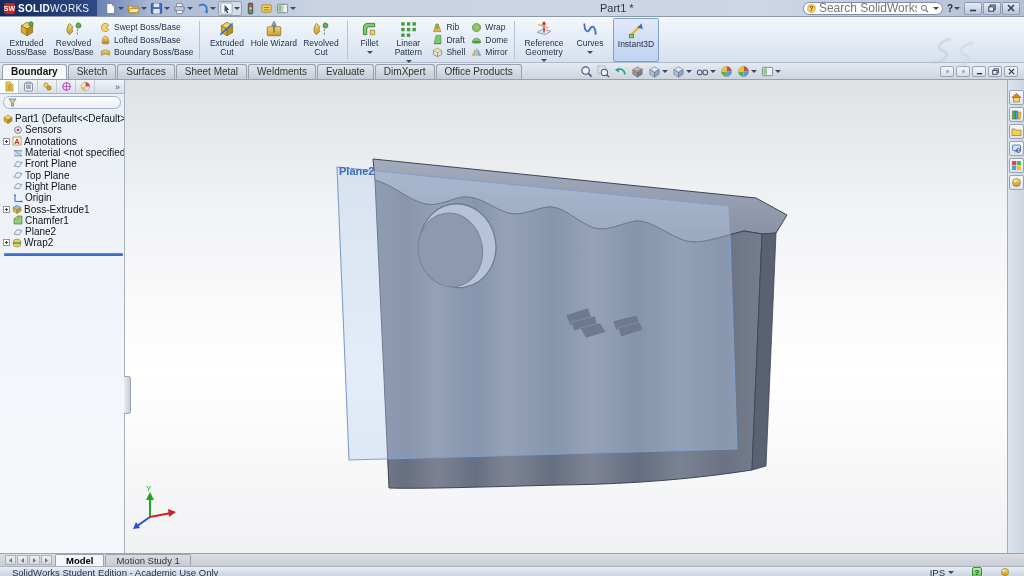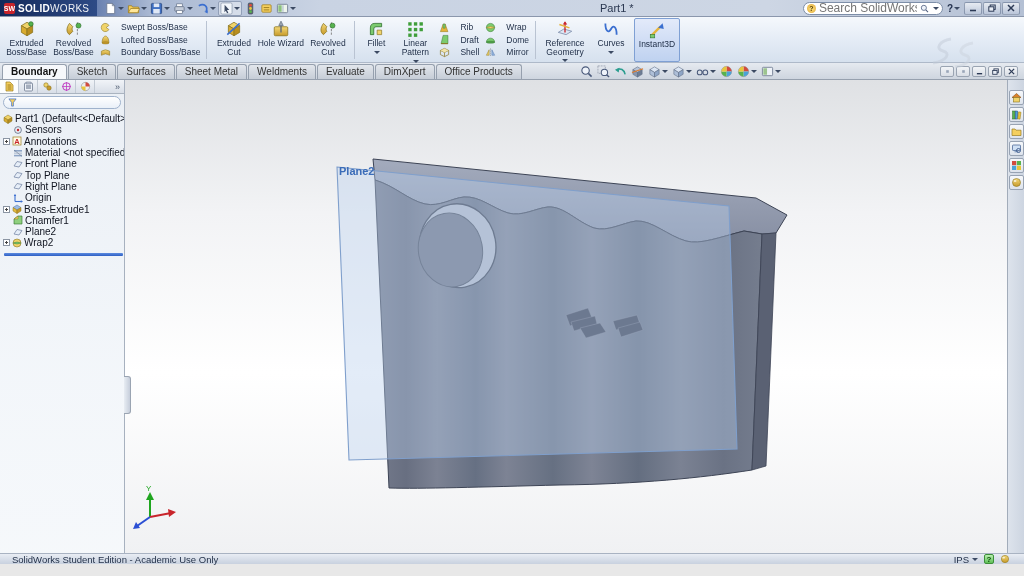--- a/index.html
+++ b/index.html
@@ -43,21 +43,21 @@
   
   .ribbon { height:46px; flex:0 0 46px; display:flex; align-items:stretch; padding:1px 3px 0 3px; position:relative;
     background:linear-gradient(#f5f8fc,#e3ebf5 55%,#d6e1ee); border-bottom:1px solid #aeb9c9; }
   .rsep { width:1px; background:#b9c3d2; margin:3px 3px; }
   .bigbtn { width:47px; display:flex; flex-direction:column; align-items:center; padding-top:2px;
     font-size:8.5px; line-height:1.08; text-align:center; color:#1d2c45; border-radius:2px; }
   .bigbtn svg { width:18px; height:18px; flex:0 0 18px; }
   .bigbtn .lbl { margin-top:1px; }
   .bigbtn.active { background:linear-gradient(#e3eafa,#bfd2f0); border:1px solid #7fa0d4; }
   .stackcol { display:flex; flex-direction:column; justify-content:space-between; padding:3px 1px 4px 1px; }
-  .srow { display:flex; align-items:center; gap:10px; font-size:8.5px; color:#1d2c45; height:12px; padding:0 2px; border-radius:2px; }
+  .srow { display:flex; align-items:center; gap:3px; font-size:8.5px; color:#1d2c45; height:12px; padding:0 2px; border-radius:2px; }
   .srow svg { width:11px; height:11px; flex:0 0 11px; }
   .ds-mark { position:absolute; right:45px; top:20px; opacity:.5; }
 
   
   .tabrow { height:17px; flex:0 0 17px; display:flex; align-items:flex-end;
     background:linear-gradient(#e6eaf0,#ced5df); border-bottom:1px solid #96a0ae; padding:0 0 0 2px; }
   .tab { font-size:10px; color:#2b3okay548; padding:1px 8px 2px 8px; border:1px solid #96a0ae; border-bottom:none;
     border-radius:3px 3px 0 0; background:linear-gradient(#e2e6ec,#c6cdd7); margin-right:1px; color:#333; }
   .tab.active { background:#f6f8fb; font-weight:bold; color:#111; }
   .hud { display:flex; align-items:center; gap:2px; margin-left:56px; padding-bottom:1px; }
@@ -117,21 +117,21 @@
     display:flex; align-items:center; justify-content:center; }
   .navb svg { width:7px; height:7px; }
   .mtab { font-size:9.5px; padding:0 10px; display:flex; align-items:center; color:#333;
     border:1px solid #9aa4b2; border-bottom:none; background:linear-gradient(#d8dbe0,#c6cad1); margin-right:1px; border-radius:2px 2px 0 0;}
   .mtab.active { background:#f4f6f9; font-weight:bold; color:#000; }
 
   
   .statusbar { height:11px; flex:0 0 11px; display:flex; align-items:center;
     background:linear-gradient(#e9edf4,#c8d1df); border-top:1px solid #a9b3c2; font-size:9.5px; color:#24324a;
     padding:0 12px; }
-  .sb-right { margin-left:auto; display:flex; align-items:center; gap:6px; padding-right:2px; }
+  .sb-right { margin-left:auto; display:flex; align-items:center; gap:18px; padding-right:2px; }
   .units { display:flex; align-items:center; gap:2px; }
   .qbadge { width:10px; height:10px; background:linear-gradient(#baf0b0,#5fbf57); border:1px solid #3d8f39;
     border-radius:2px; color:#0c4d0a; font-size:8px; font-weight:bold; display:flex; align-items:center; justify-content:center; }
   .goldtag { width:10px; height:10px; }
 </style>
 </head>
 <body>
 
 <svg width="0" height="0" style="position:absolute">
   <defs>
@@ -980,20 +980,46 @@
           </svg>
         </div>
       <div class="tpbtn">
           <svg>
             <use href="#p-appear"></use>
           </svg>
         </div>
     </div>
   </div>
 
+  <div class="modeltabs">
+    <div class="navcluster">
+      <div class="navb">
+          <svg>
+            <use href="#n-left"></use>
+          </svg>
+        </div>
+      <div class="navb">
+          <svg>
+            <use href="#n-left"></use>
+          </svg>
+        </div>
+      <div class="navb">
+          <svg>
+            <use href="#n-right"></use>
+          </svg>
+        </div>
+      <div class="navb">
+          <svg>
+            <use href="#n-right"></use>
+          </svg>
+        </div>
+    </div>
+    <div class="mtab active">Model</div>
+    <div class="mtab">Motion Study 1</div>
+  </div>
 
   <div class="statusbar">
     <span>SolidWorks Student Edition - Academic Use Only</span>
     <div class="sb-right">
       <div class="units">
         <span>IPS</span>
         <span class="caret-d"></span>
       </div>
       <div class="qbadge">?</div>
       <svg class="goldtag" viewBox="0 0 11 11">

